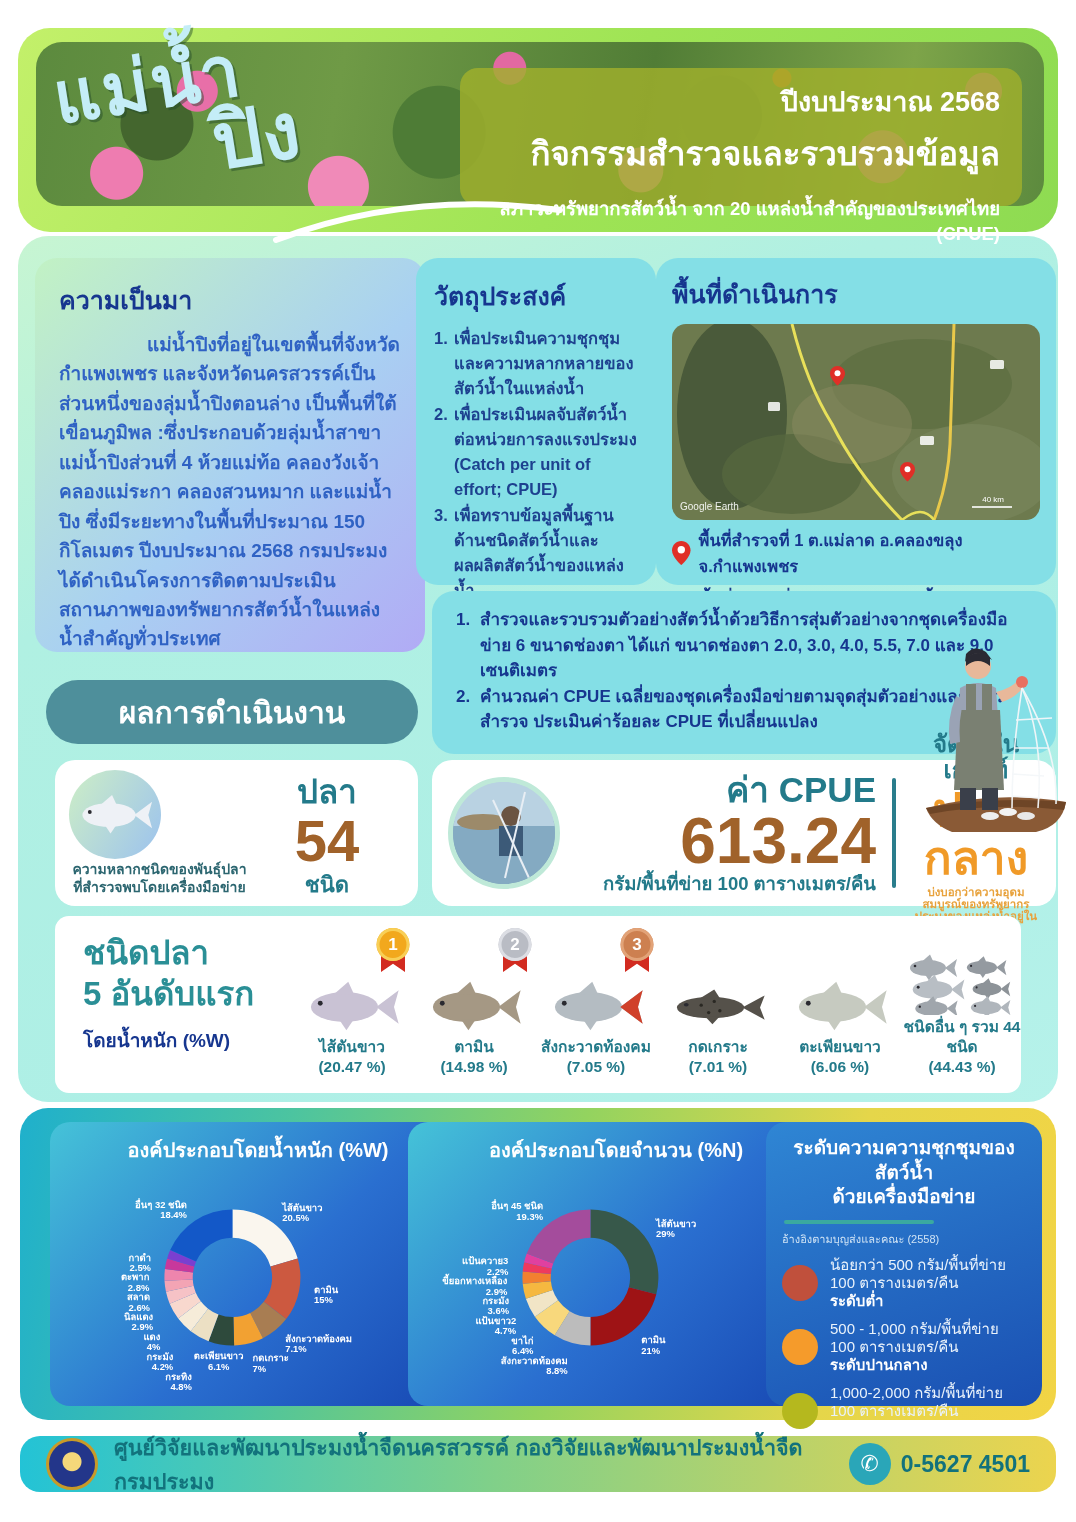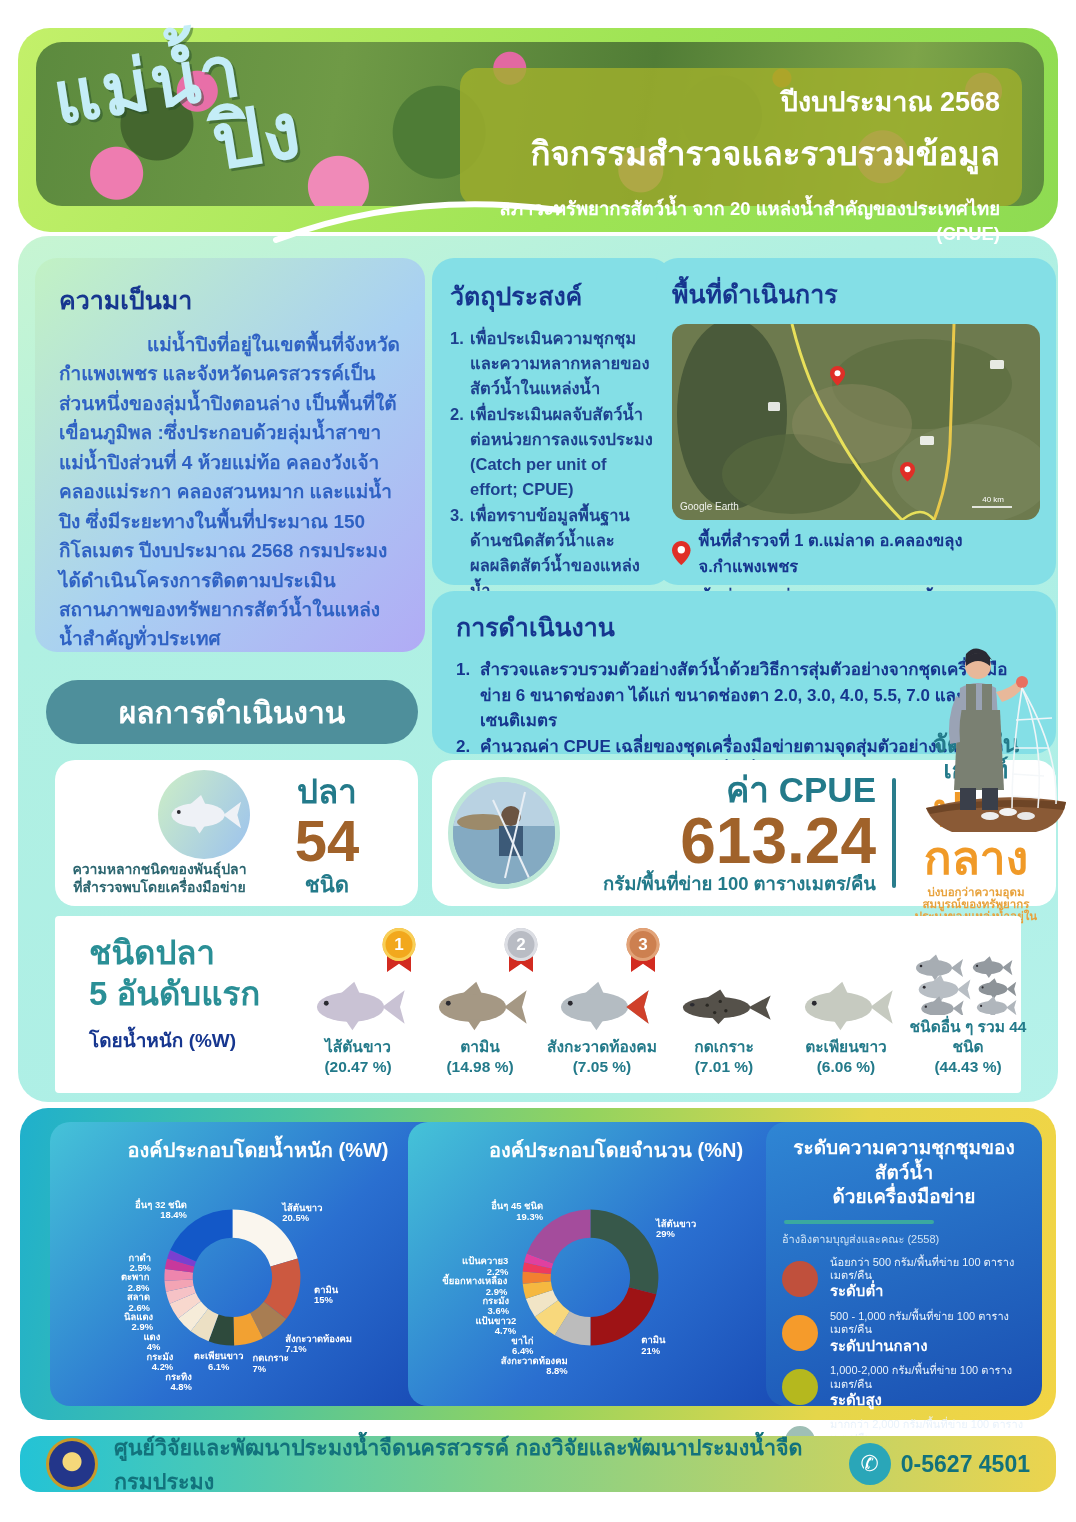--- a/index.html
+++ b/index.html
@@ -39,36 +39,36 @@
   .content-bg{position:absolute;left:18px;top:236px;width:1040px;height:866px;border-radius:30px;
     background:linear-gradient(155deg,#c7f5d2 0%,#b0f0e2 30%,#aeefe6 70%,#b6f2ea 100%)}
 
   
   .panel-head{color:#16368f;font-weight:bold;font-size:25px;margin-bottom:10px}
   .background-panel{position:absolute;left:35px;top:258px;width:390px;height:394px;border-radius:22px;
     background:linear-gradient(135deg,#c2f2c4 0%,#a9d0f2 55%,#b1abf5 100%);padding:22px 24px}
   .background-panel .body{color:#2f62c4;font-size:19px;line-height:1.55;text-indent:88px;font-weight:700}
 
   .cyan-panel{background:#84dfe6;border-radius:22px;position:absolute;padding:18px 18px}
-  .objectives-panel{left:432px;top:258px;width:240px;height:327px}
+  .objectives-panel{left:416px;top:258px;width:240px;height:327px}
   .objectives-panel .item{display:flex;color:#1d418f;font-size:16.5px;font-weight:600;line-height:1.5;margin-bottom:2px}
   .objectives-panel .no{width:20px;flex:none}
   .map-panel{left:656px;top:258px;width:400px;height:327px;padding:16px 16px}
   .map-img{width:368px;height:196px;border-radius:14px;overflow:hidden;display:block}
   .site-row{display:flex;align-items:center;gap:8px;margin-top:7px;color:#16368f;font-weight:bold;font-size:16.5px}
   .ops-panel{left:432px;top:591px;width:624px;height:163px;padding:16px 24px}
   .ops-item{display:flex;color:#16368f;font-size:17px;font-weight:bold;line-height:1.5}
   .ops-item .no{width:24px;flex:none}
 
   .results-pill{position:absolute;left:46px;top:680px;width:372px;height:64px;border-radius:32px;
     background:#4e8f9b;color:#fff;font-weight:bold;font-size:30px;display:flex;align-items:center;justify-content:center}
 
   .card{position:absolute;background:#fff;border-radius:20px}
   .fish-card{left:55px;top:760px;width:363px;height:146px;display:flex;padding:10px 14px}
-  .fish-card .left{width:54%;display:flex;flex-direction:column;align-items:flex-end}
+  .fish-card .left{width:54%;display:flex;flex-direction:column;align-items:flex-start}
   .fish-circle{width:92px;height:92px;border-radius:50%;background:linear-gradient(120deg,#cdeec6,#9cc2ee);
     display:flex;align-items:center;justify-content:center}
   .fish-card .caption{color:#2c6670;font-size:14px;font-weight:600;text-align:center;line-height:1.25;margin-top:2px}
   .fish-card .right{flex:1;display:flex;flex-direction:column;align-items:center;justify-content:flex-end;line-height:1}
   .fish-card .lbl{color:#237a8a;font-size:33px;font-weight:bold}
   .fish-card .val{color:#a0622a;font-size:58px;font-weight:bold;margin:4px 0}
   .fish-card .unit{color:#237a8a;font-size:22px;font-weight:bold}
 
   .cpue-card{left:432px;top:760px;width:624px;height:146px;display:flex;align-items:center;padding:10px 16px}
   .cpue-photo{width:112px;height:112px;border-radius:50%;flex:none;border:5px solid #bfe9d8;overflow:hidden;
@@ -79,21 +79,21 @@
   .cpue-mid .unit{color:#237a8a;font-size:18.5px;font-weight:bold}
   .cpue-div{width:4px;height:110px;background:#2a7d8c;margin:0 16px;border-radius:2px;flex:none}
   .cpue-right{flex:1;text-align:center;line-height:1.05}
   .cpue-right .crit{color:#237a8a;font-size:24px;font-weight:bold}
   .cpue-right .val{color:#f09a28;font-size:46px;font-weight:bold;margin:4px 0}
   .cpue-right .note{color:#e8a23c;font-size:11.5px;font-weight:600}
 
   .fisherman{position:absolute;left:916px;top:640px;z-index:5}
 
   
-  .species-card{left:55px;top:916px;width:966px;height:177px;display:flex;padding:16px 24px;border-radius:4px}
+  .species-card{left:55px;top:916px;width:966px;height:177px;display:flex;padding:16px 18px;border-radius:14px}
   .species-head{width:218px;flex:none;padding-left:10px}
   .species-head .h1{color:#2a8f96;font-size:33px;font-weight:bold;line-height:1.25}
   .species-head .sub{color:#16368f;font-size:19px;font-weight:bold;margin-top:10px}
   .species-list{flex:1;display:flex;justify-content:space-between}
   .sp-item{width:122px;position:relative;display:flex;flex-direction:column;align-items:center;justify-content:flex-end}
   .sp-item .nm{color:#237a8a;font-size:15.5px;font-weight:bold;text-align:center;line-height:1.3}
   .sp-fish{margin-bottom:2px}
   .medal{position:absolute;top:-4px;right:2px;width:36px;height:50px;z-index:2}
   .medal .rib{position:absolute;left:50%;top:18px;width:24px;height:26px;transform:translateX(-50%);
     background:#d22b20;clip-path:polygon(0 0,100% 0,100% 100%,50% 68%,0 100%)}
@@ -111,21 +111,21 @@
   .chart-panel .cttl{color:#fff;font-weight:bold;font-size:20px;text-align:center;margin-top:12px}
   .chart1{left:30px}.chart2{left:388px}
   .level-panel{position:absolute;left:746px;top:14px;width:276px;height:284px;border-radius:20px;
     background:linear-gradient(160deg,#2f86d4,#1a4fb2);padding:14px 16px}
   .level-panel .lttl{color:#fff;font-weight:bold;font-size:19px;text-align:center;line-height:1.3}
   .level-div{width:150px;height:4px;background:#3aa9a0;border-radius:2px;margin:10px 0 6px 2px}
   .level-ref{color:#cfe3f5;font-size:11px;margin-bottom:8px}
   .level-row{display:flex;align-items:center;gap:12px;margin-bottom:9px}
   .level-dot{width:36px;height:36px;border-radius:50%;flex:none}
   .level-dot.ring{border:3px solid #fff}
-  .level-txt .d{color:#e9f2fb;font-size:11px;line-height:1.2}
+  .level-txt .d{color:#e9f2fb;font-size:15px;line-height:1.2}
   .level-txt .lv{color:#fff;font-size:15px;font-weight:bold;line-height:1.25}
 
   
   .footer{position:absolute;left:20px;top:1436px;width:1036px;height:56px;border-radius:20px;
     background:linear-gradient(90deg,#23c3d6,#7fd08a 45%,#ecd44e);display:flex;align-items:center;padding:0 26px;gap:16px}
   .dof-logo{width:52px;height:52px;border-radius:50%;flex:none;border:3px solid #c89a28;
     background:radial-gradient(circle at 50% 45%,#f5d87a 0 9px,#23368a 10px 70%,#16235e)}
   .footer .org{color:#12727c;font-size:21.5px;font-weight:bold;flex:1}
   .phone-wrap{display:flex;align-items:center;gap:10px}
   .phone-circle{width:42px;height:42px;border-radius:50%;background:#2aa6b8;color:#fff;display:flex;
@@ -223,21 +223,20 @@
     </div>
     <div class="site-row">
       <svg width="20" height="26" viewBox="0 0 20 26">
           <use href="#pinShape"></use>
         </svg>
       <span>พื้นที่สำรวจที่ 2 ต.เขาดิน  อ.เก้าเลี้ยว จ.นครสวรรค์</span>
     </div>
   </div>
 
   <div class="cyan-panel ops-panel">
-    <div class="panel-head">การดำเนินงาน</div>
     <div class="ops-item">
       <span class="no">1.</span>
       <span>สำรวจและรวบรวมตัวอย่างสัตว์น้ำด้วยวิธีการสุ่มตัวอย่างจากชุดเครื่องมือข่าย 6 ขนาดช่องตา ได้แก่ ขนาดช่องตา 2.0, 3.0, 4.0, 5.5, 7.0 และ 9.0 เซนติเมตร</span>
     </div>
     <div class="ops-item">
       <span class="no">2.</span>
       <span>คำนวณค่า CPUE เฉลี่ยของชุดเครื่องมือข่ายตามจุดสุ่มตัวอย่างและเที่ยวสำรวจ ประเมินค่าร้อยละ CPUE ที่เปลี่ยนแปลง</span>
     </div>
   </div>
 

